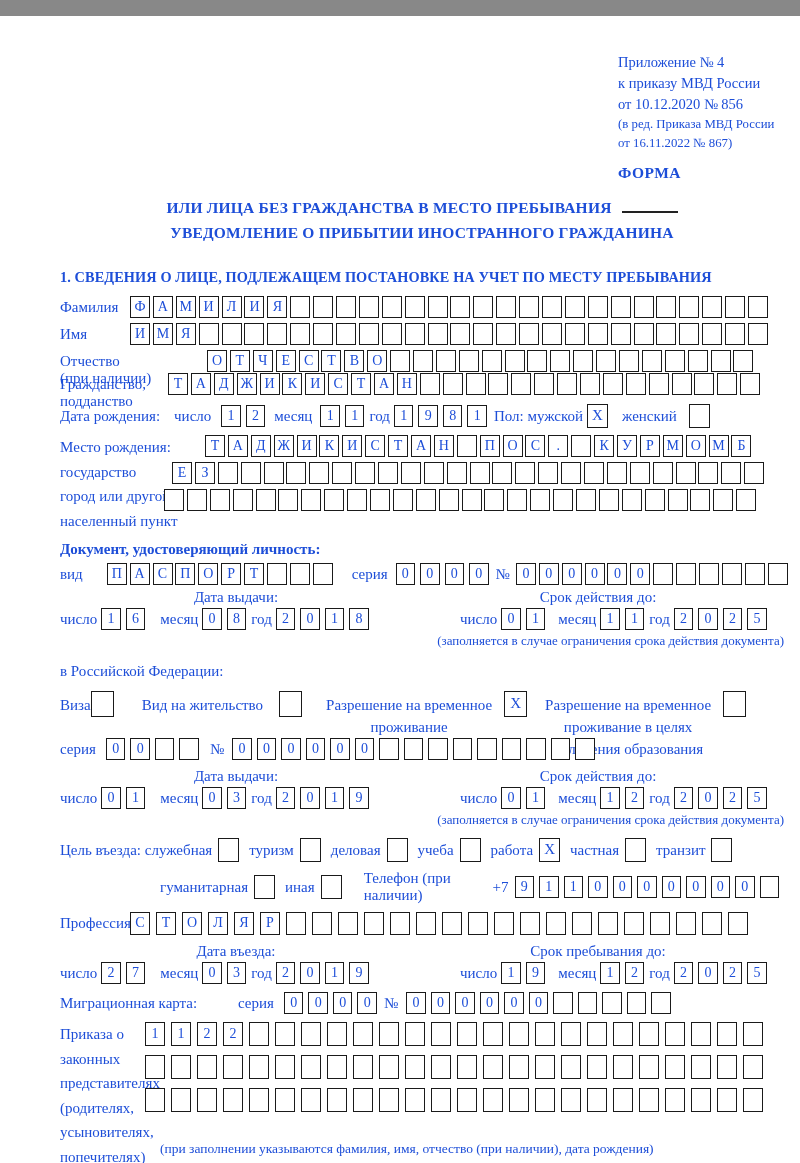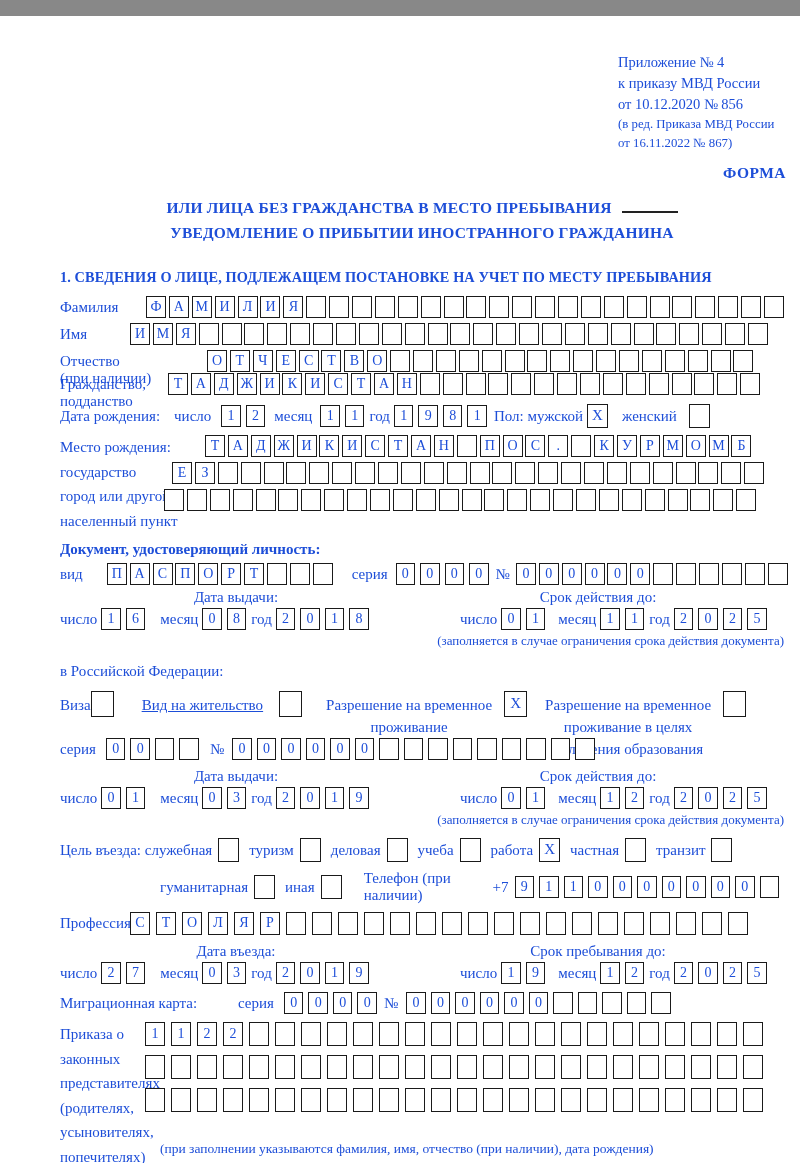--- a/index.html
+++ b/index.html
@@ -5,21 +5,21 @@
   * { box-sizing: border-box; }
   html,body { margin:0; padding:0; background:#888; }
   .page {
     width:800px; height:1163px; margin:16px auto; background:#fff; color:#1d4ed8;
     font-family:"Liberation Serif","DejaVu Serif",serif; font-size:15px;
     position:relative; padding:36px 16px 0 60px; overflow:hidden;
   }
   
   .annex { margin-left:558px; width:180px; line-height:21px; font-size:14.5px; }
   .annex .small { font-size:12.8px; line-height:19px; }
-  .form-label { font-weight:bold; text-align:right; margin-top:9px; padding-right:12px; font-size:15.5px; letter-spacing:.5px; }
+  .form-label { font-weight:bold; margin-top:9px; padding-right:12px; font-size:15.5px; letter-spacing:.5px; }
   
   .title { text-align:center; font-weight:bold; font-size:15.5px; line-height:25px; margin-top:12px; letter-spacing:.2px; }
   .blank-line { display:inline-block; width:56px; border-bottom:2.2px solid #222; height:14px; margin-left:10px; }
   .section-heading { font-weight:bold; font-size:14.3px; margin-top:24px; letter-spacing:.1px; white-space:nowrap; }
   
   .row { display:flex; align-items:flex-start; margin-top:5px; }
   .lbl { padding-top:3px; flex:none; }
   .w70  { width:70px; }  .w147 { width:147px; } .w108 { width:108px; }
   .boxes { display:flex; flex:none; }
   .cell {
@@ -47,21 +47,21 @@
   .permits .optlbl { text-align:center; line-height:22px; padding-top:3px; }
   
   .purpose { display:flex; align-items:center; margin-top:10px; }
   .purpose .t { margin:0 6px 0 10px; }
   .purpose .t:first-child { margin-left:0; }
   
   .repwrap { display:flex; margin-top:8px; }
   .replbl { width:85px; flex:none; line-height:24.5px; }
   .repboxes .boxes { margin-bottom:9px; }
   .repnote { font-size:13.5px; margin-top:0px; margin-left:100px; }
-  .mt8 { margin-top:8px; } .mt10 { margin-top:10px;gap:16px; }
+  .mt8 { margin-top:8px; } .mt10 { margin-top:10px; }
   .doc-heading { text-align:left; font-weight:bold; font-size:15px; margin-top:8px; }
   .twoline { line-height:24px; margin-top:10px; }
 </style>
 </head>
 <body>
 
 <div class="page">
 
   <div class="annex">
     <div>Приложение № 4</div>
@@ -430,21 +430,21 @@
   </div>
 
   <div class="permits">
     <div class="opt">
       <span class="optlbl">Виза</span>
       <span class="cb boxes">
           <span class="cell"></span>
         </span>
     </div>
     <div class="opt" style="margin-left:28px;">
-      <span class="optlbl" style="margin-right:16px;text-decoration:underline;">Вид на жительство</span>
+      <span class="optlbl" style="margin-right:16px;">Вид на жительство</span>
       <span class="cb boxes">
           <span class="cell"></span>
         </span>
     </div>
     <div class="opt" style="margin-left:24px;">
       <span class="optlbl" style="margin-right:12px;">
         <span>Разрешение на временное</span><br>
         <span>проживание</span>
       </span>
       <span class="cb boxes">

